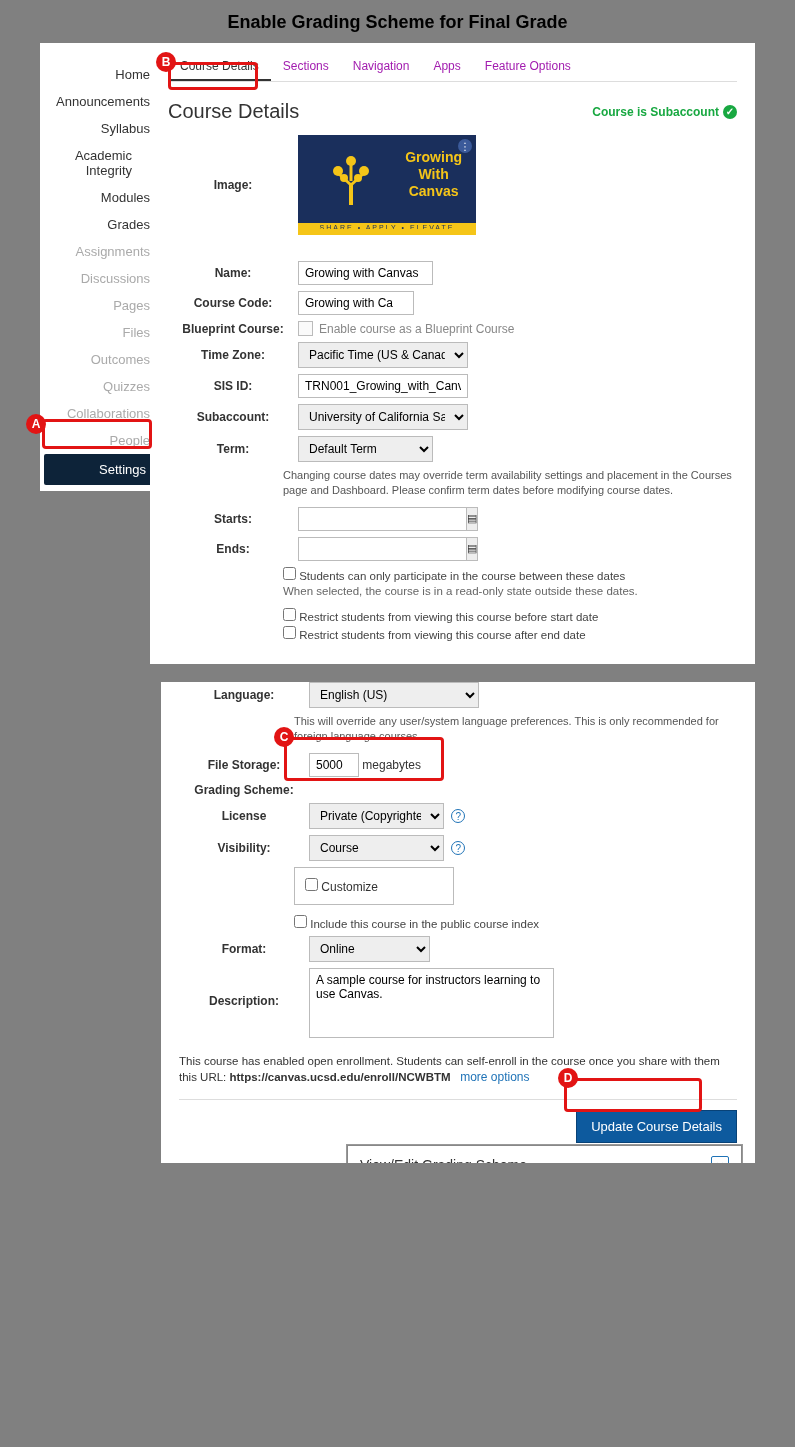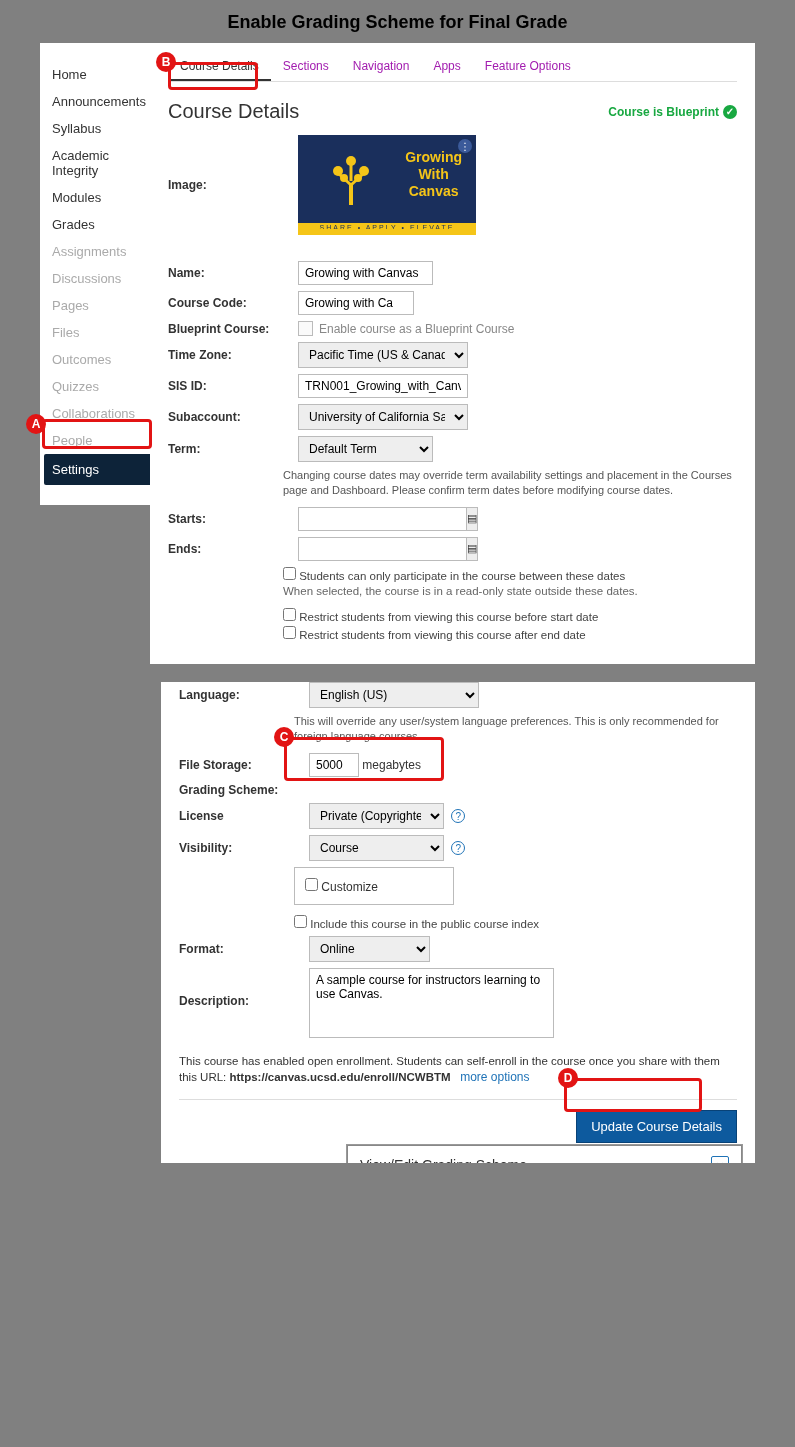--- a/index.html
+++ b/index.html
@@ -18,22 +18,23 @@
     color: #000;
   }
   .main-container {
     margin: 0 40px 20px 40px;
     display: flex;
     align-items: flex-start;
   }
   .sidebar {
     background: #fff;
     width: 110px;
-    padding: 18px 0 20px 12px;
+    padding: 18px 0 6px 12px;
     font-size: 13px;
+    text-align: right;
   }
   .sidebar-item {
     display: block;
     padding: 6px 0;
     color: #333;
     cursor: pointer;
   }
   .sidebar-item.disabled { color: #aaa; }
   .sidebar-item.active {
     background: #0d2339;
@@ -107,20 +108,21 @@
     display: flex;
     align-items: center;
     margin: 6px 0;
     font-size: 12px;
   }
   .form-label {
     width: 130px;
     font-weight: 600;
     font-size: 12px;
     color: #333;
+    text-align: center;
   }
   .form-value { flex: 1; }
   .course-image {
     width: 178px; height: 100px;
     background: #1a2f5c;
     position: relative;
     overflow: hidden;
     border-bottom: 6px solid #f5c518;
   }
   .course-image .tree {
@@ -296,21 +298,21 @@
       <div class="tab active">Course Details</div>
       <div class="tab">Sections</div>
       <div class="tab">Navigation</div>
       <div class="tab">Apps</div>
       <div class="tab">Feature Options</div>
     </div>
 
     <div class="section-header">
       <h2>Course Details</h2>
       <div class="published">
-        <span>Course is Blueprint</span>
+        <span>Course is Subaccount</span>
         <span class="published-circle">✓</span>
       </div>
     </div>
 
     <div class="form-row" style="align-items:center;">
       <div class="form-label">Image:</div>
       <div class="form-value">
         <div class="course-image">
           <div class="dots">⋮</div>
           <svg class="tree" width="50" height="55" viewBox="0 0 50 55">

